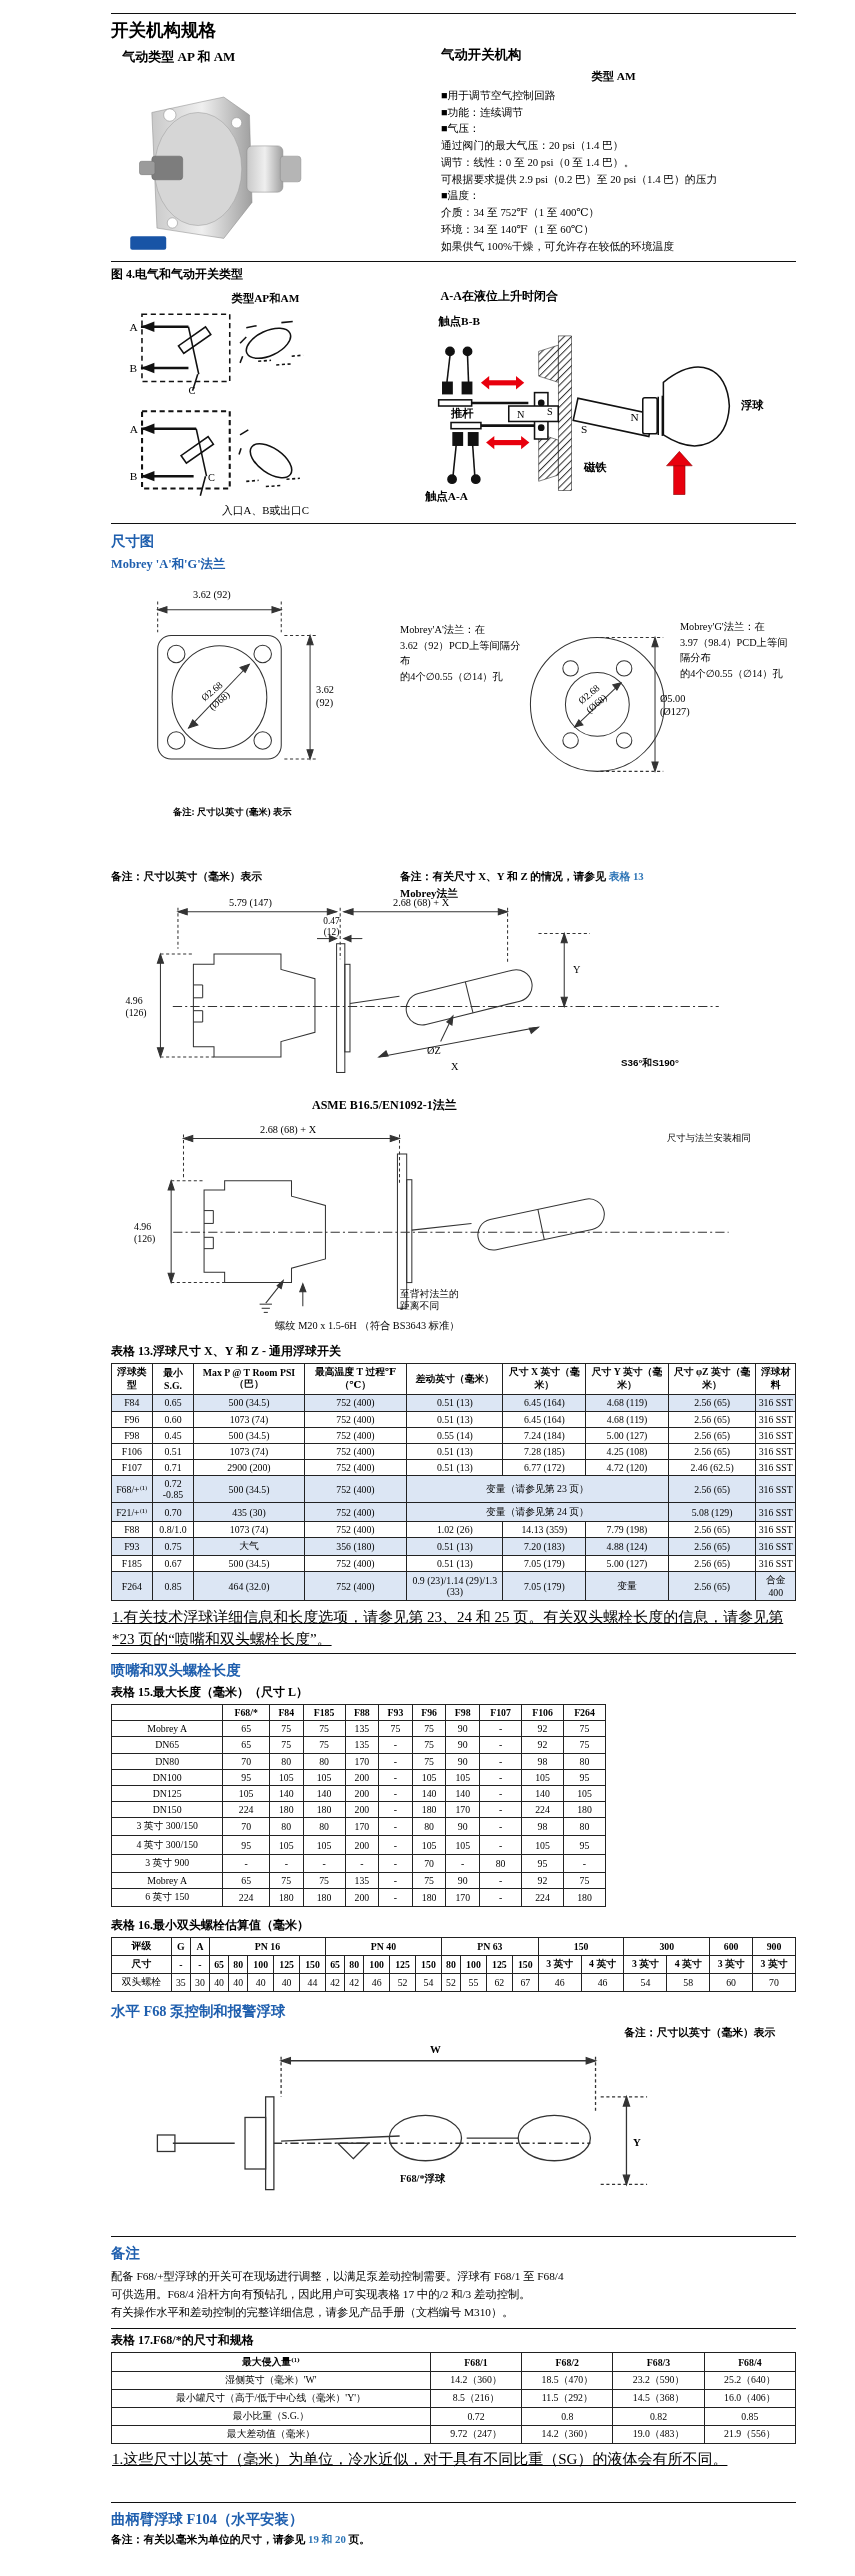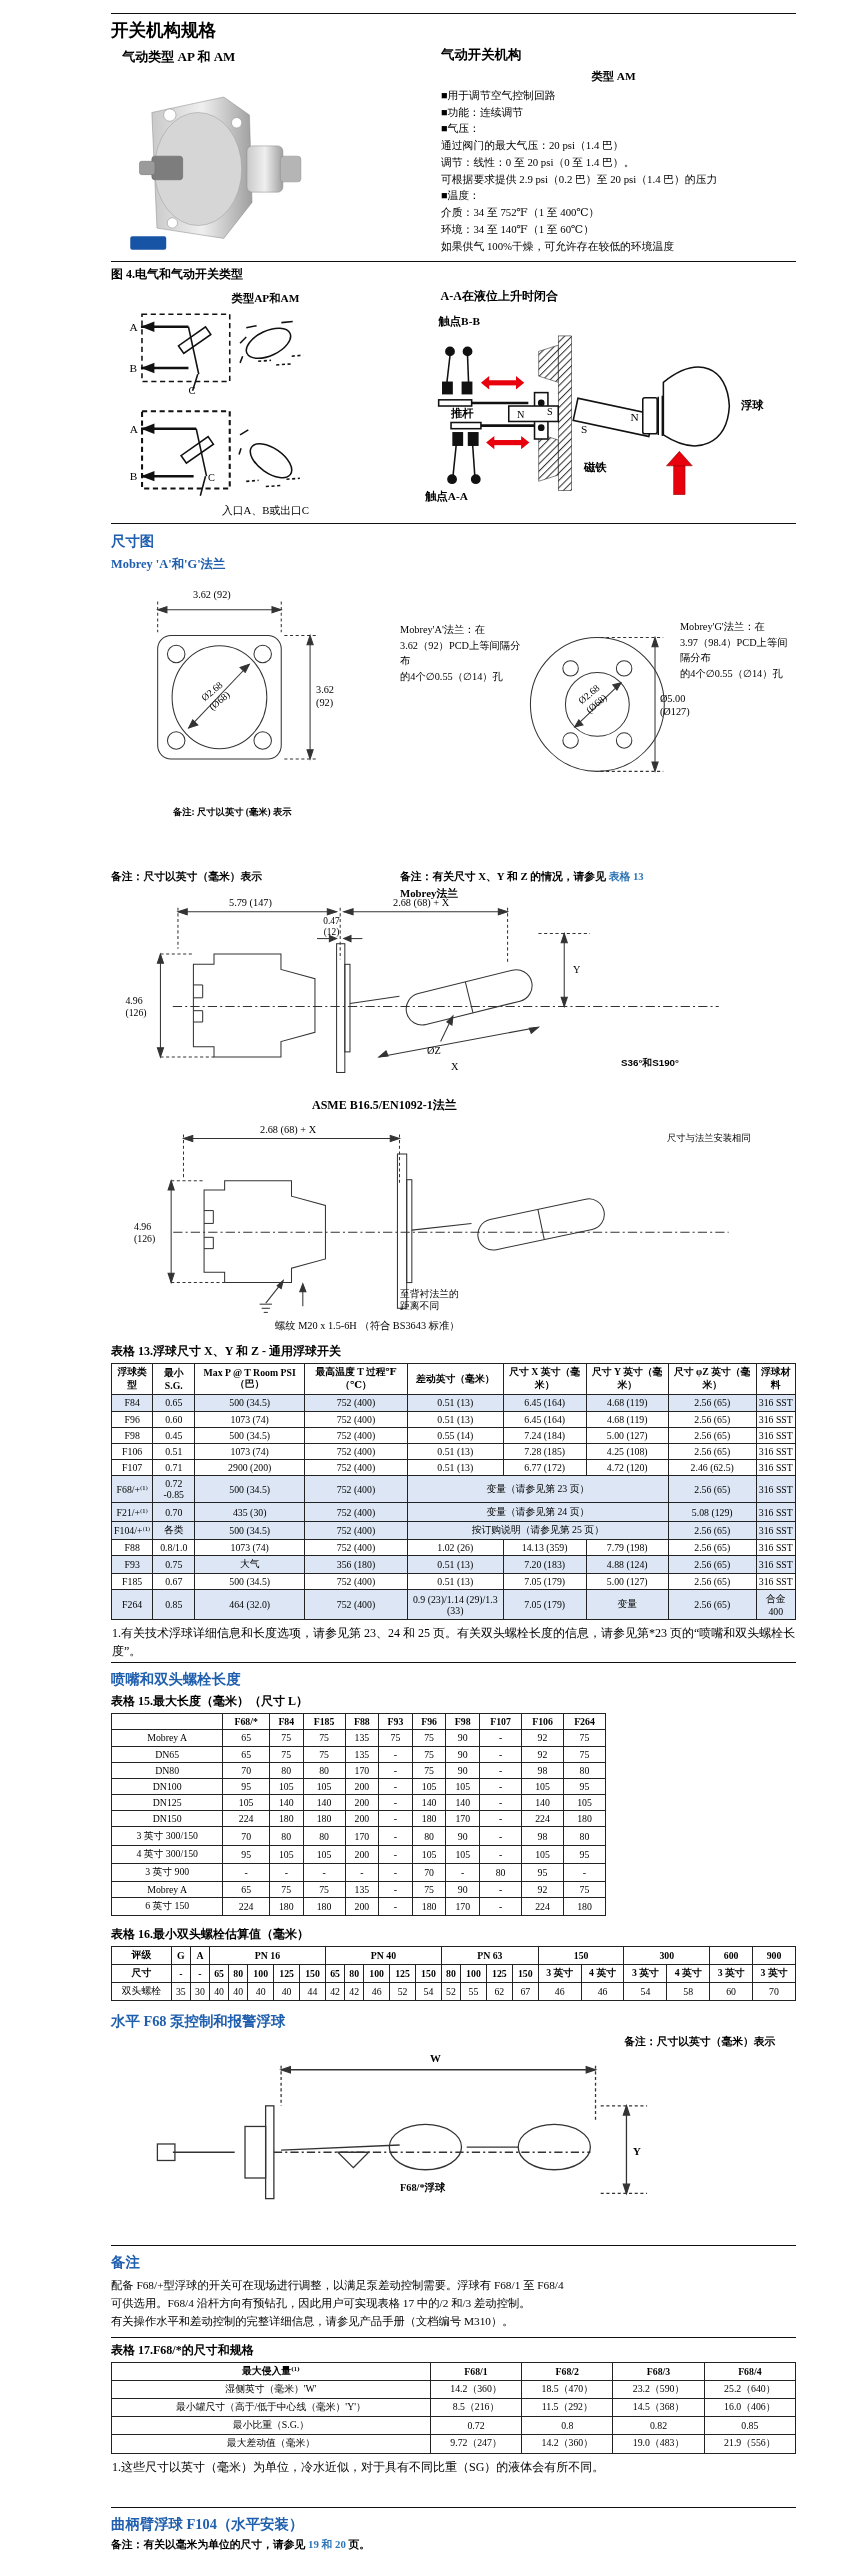--- a/index.html
+++ b/index.html
@@ -32,21 +32,21 @@
   .ann{font-size:10.3px;line-height:1.5;}
   .note{font-size:10.8px;font-weight:bold;}
   .drawwrap{position:relative;}
   .ovl{position:absolute;font-size:9.3px;line-height:1.25;}
   .ovl.b{font-weight:bold;}
   table.spec{border-collapse:collapse;width:100%;}
   table.spec th,table.spec td{border:1px solid #222;text-align:center;vertical-align:middle;padding:3.1px 2.1px;font-size:9.8px;}
   table.spec th{font-weight:bold;}
   tr.shade td{background:#dce6f4;}
   table.mini th,table.mini td{font-size:9.8px;padding:2.1px 1.5px;}
-  .foot{font-size:12px;margin:4.1px 0 2.1px 1px;line-height:1.5;}
+  .foot{font-size:15px;margin:4.1px 0 2.1px 1px;line-height:1.5;text-decoration:underline;}
   svg{display:block;}
 </style>
 </head>
 <body>
 
 <div class="content">
 
   <hr class="rule" style="margin-top:13.4px">
   <h1 class="doc-title">开关机构规格</h1>
 
@@ -515,29 +515,20 @@
           </tr>
           <tr class="shade">
             <td>F21/+⁽¹⁾</td>
             <td>0.70</td>
             <td>435 (30)</td>
             <td>752 (400)</td>
             <td colspan="3">变量（请参见第 24 页）</td>
             <td>5.08 (129)</td>
             <td>316 SST</td>
           </tr>
-          <tr class="shade">
-            <td>F104/+⁽¹⁾</td>
-            <td>各类</td>
-            <td>500 (34.5)</td>
-            <td>752 (400)</td>
-            <td colspan="3">按订购说明（请参见第 25 页）</td>
-            <td>2.56 (65)</td>
-            <td>316 SST</td>
-          </tr>
           <tr>
             <td>F88</td>
             <td>0.8/1.0</td>
             <td>1073 (74)</td>
             <td>752 (400)</td>
             <td>1.02 (26)</td>
             <td>14.13 (359)</td>
             <td>7.79 (198)</td>
             <td>2.56 (65)</td>
             <td>316 SST</td>

